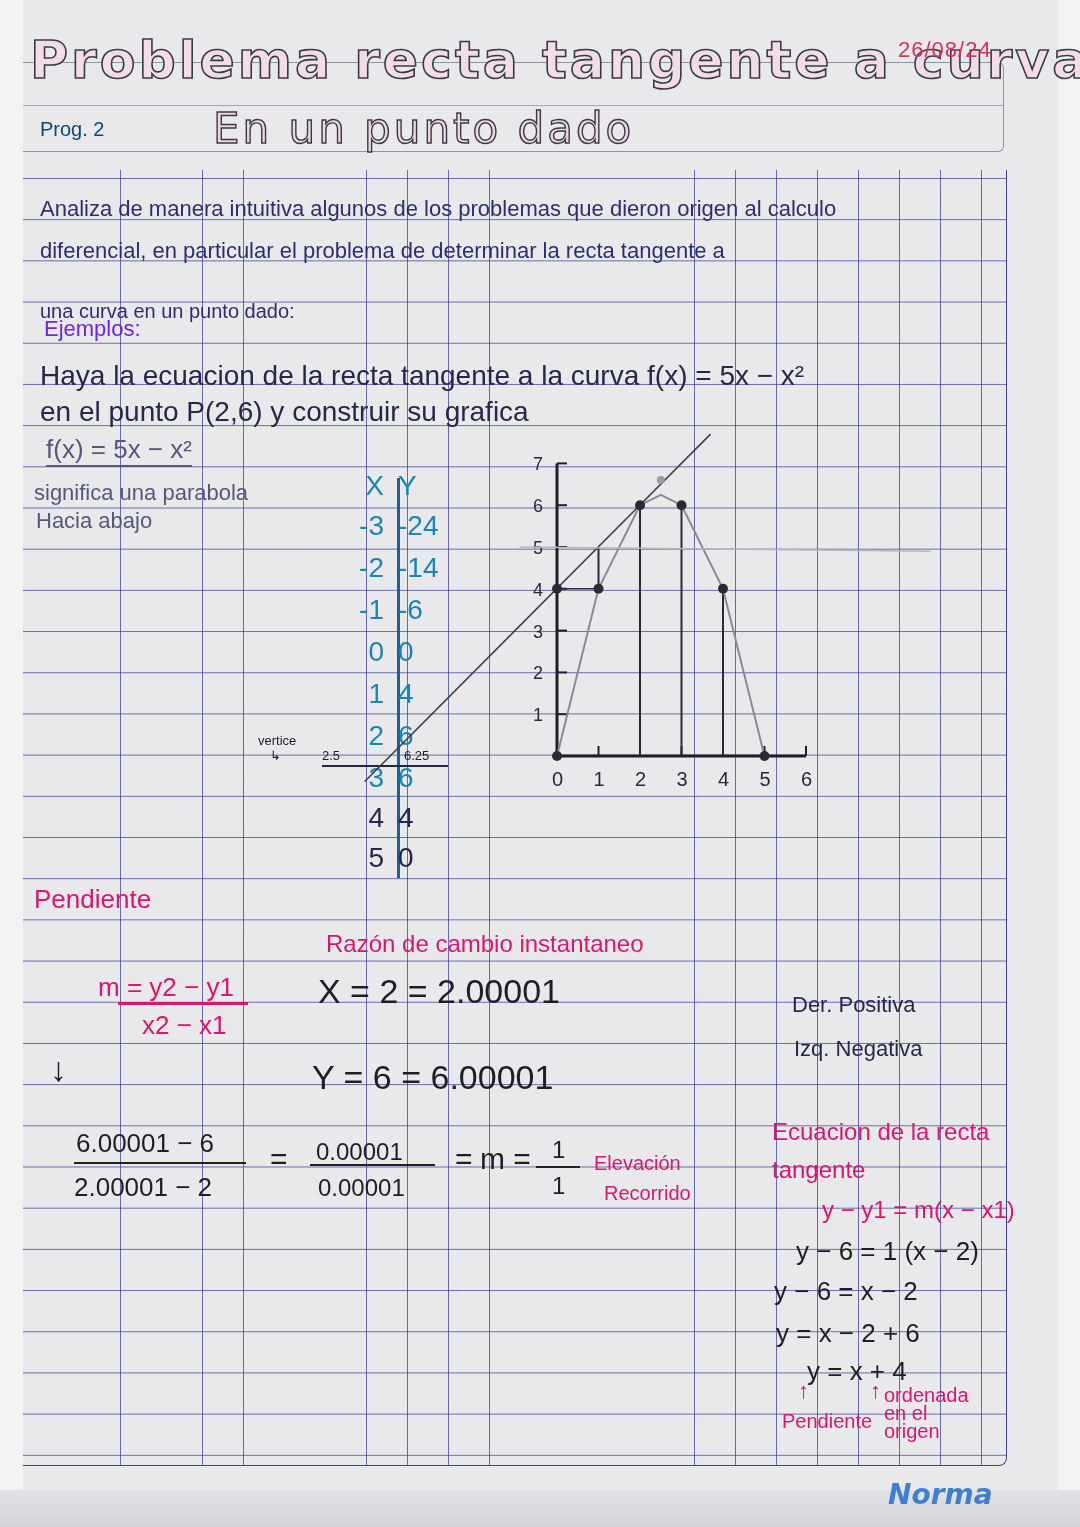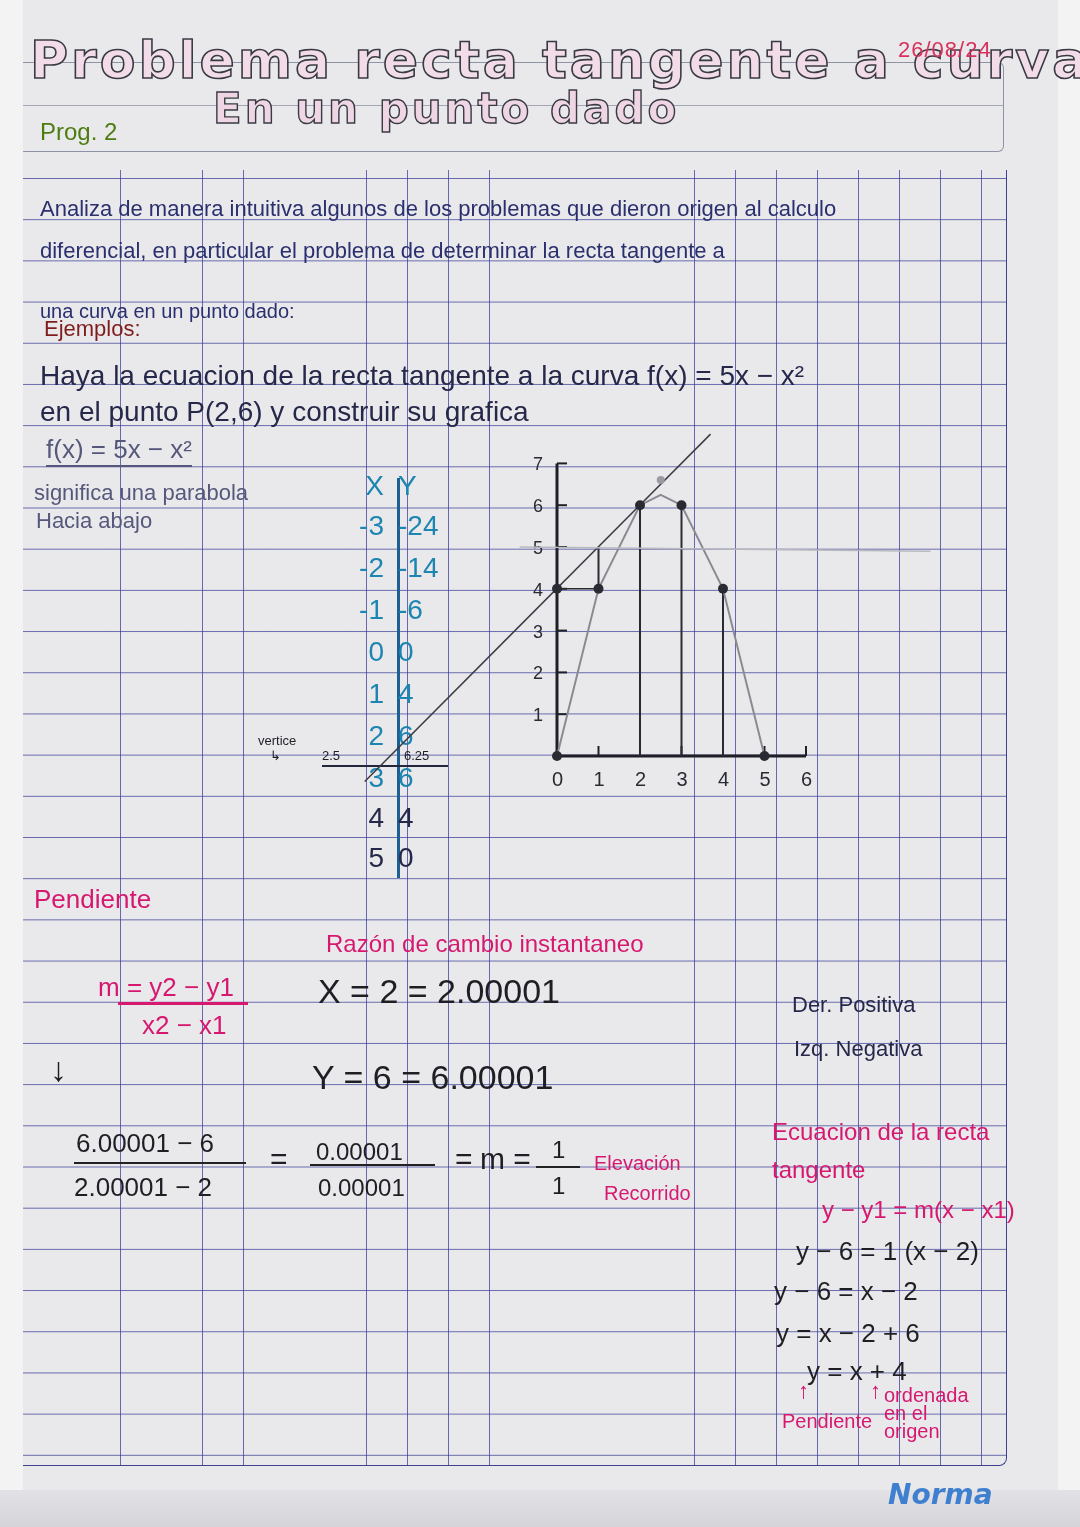--- a/index.html
+++ b/index.html
@@ -28,29 +28,29 @@
     }
     .title {
       position: absolute; left: 30px; top: 30px;
       font-family: "DejaVu Sans", sans-serif; font-weight: bold;
       font-size: 52px; letter-spacing: 3px;
       color: #f1dce8;
       -webkit-text-stroke: 1.6px #3a3a44;
       white-space: nowrap;
     }
     .subtitle {
-      position: absolute; left: 213px; top: 84px;
-      font-family: "DejaVu Sans", sans-serif; font-weight: bold;
+      position: absolute; left: 213px; top: 104px;
+      font-family: "DejaVu Sans", sans-serif; font-weight: normal;
       font-size: 42px; letter-spacing: 3px;
       color: #eed6e4; -webkit-text-stroke: 1.4px #3a3a44;
       white-space: nowrap;
     }
     .page-label {
       position: absolute; left: 40px; top: 118px;
-      font-family: "Liberation Sans", sans-serif; font-size: 24px; color: #4d7c0f;
+      font-family: "Liberation Sans", sans-serif; font-size: 20px; color: #0c4a6e;
     }
     .date {
       position: absolute; left: 898px; top: 37px;
       font-family: "Liberation Sans", sans-serif; font-size: 22px; color: #d8315b;
       letter-spacing: 1px;
     }
     
     .grid {
       position: absolute; left: 23px; top: 170px; width: 983px; height: 1295px;
       background-image:
@@ -116,21 +116,21 @@
 <div class="subtitle">En un punto dado</div>
 <div class="page-label">Prog. 2</div>
 <div class="date">26/08/24</div>
 
 <div class="grid"></div>
 
 <div class="hw s22" style="left:40px; top:196px;">Analiza de manera intuitiva algunos de los problemas que dieron origen al calculo</div>
 <div class="hw s22" style="left:40px; top:238px;">diferencial, en particular el problema de determinar la recta tangente a</div>
 <div class="hw s20" style="left:40px; top:280px;margin-top:20px;">una curva en un punto dado:</div>
 
-<div class="hw s22" style="left:44px; top:316px; color:#7f1d1d;">Ejemplos:</div>
+<div class="hw s22" style="left:44px; top:316px; color:#6d28d9;">Ejemplos:</div>
 <div class="hw s28 ink-dark" style="left:40px; top:360px;">Haya la ecuacion de la recta tangente a la curva  f(x) = 5x − x²</div>
 <div class="hw s28 ink-dark" style="left:40px; top:396px;">en el punto  P(2,6)  y construir su grafica</div>
 <div class="hw s26 underline" style="left:46px; top:434px; color:#55587a; border-color:#55587a;">f(x) = 5x − x²</div>
 <div class="hw s22" style="left:34px; top:480px; color:#55587a;">significa una parabola</div>
 <div class="hw s22" style="left:36px; top:508px; color:#55587a;">Hacia abajo</div>
 
 <div class="xy-divider"></div>
 <div class="xy-row ink-teal" style="left:330px; top:470px;">
   <span class="xc">X</span>
   <span class="yc">Y</span>

